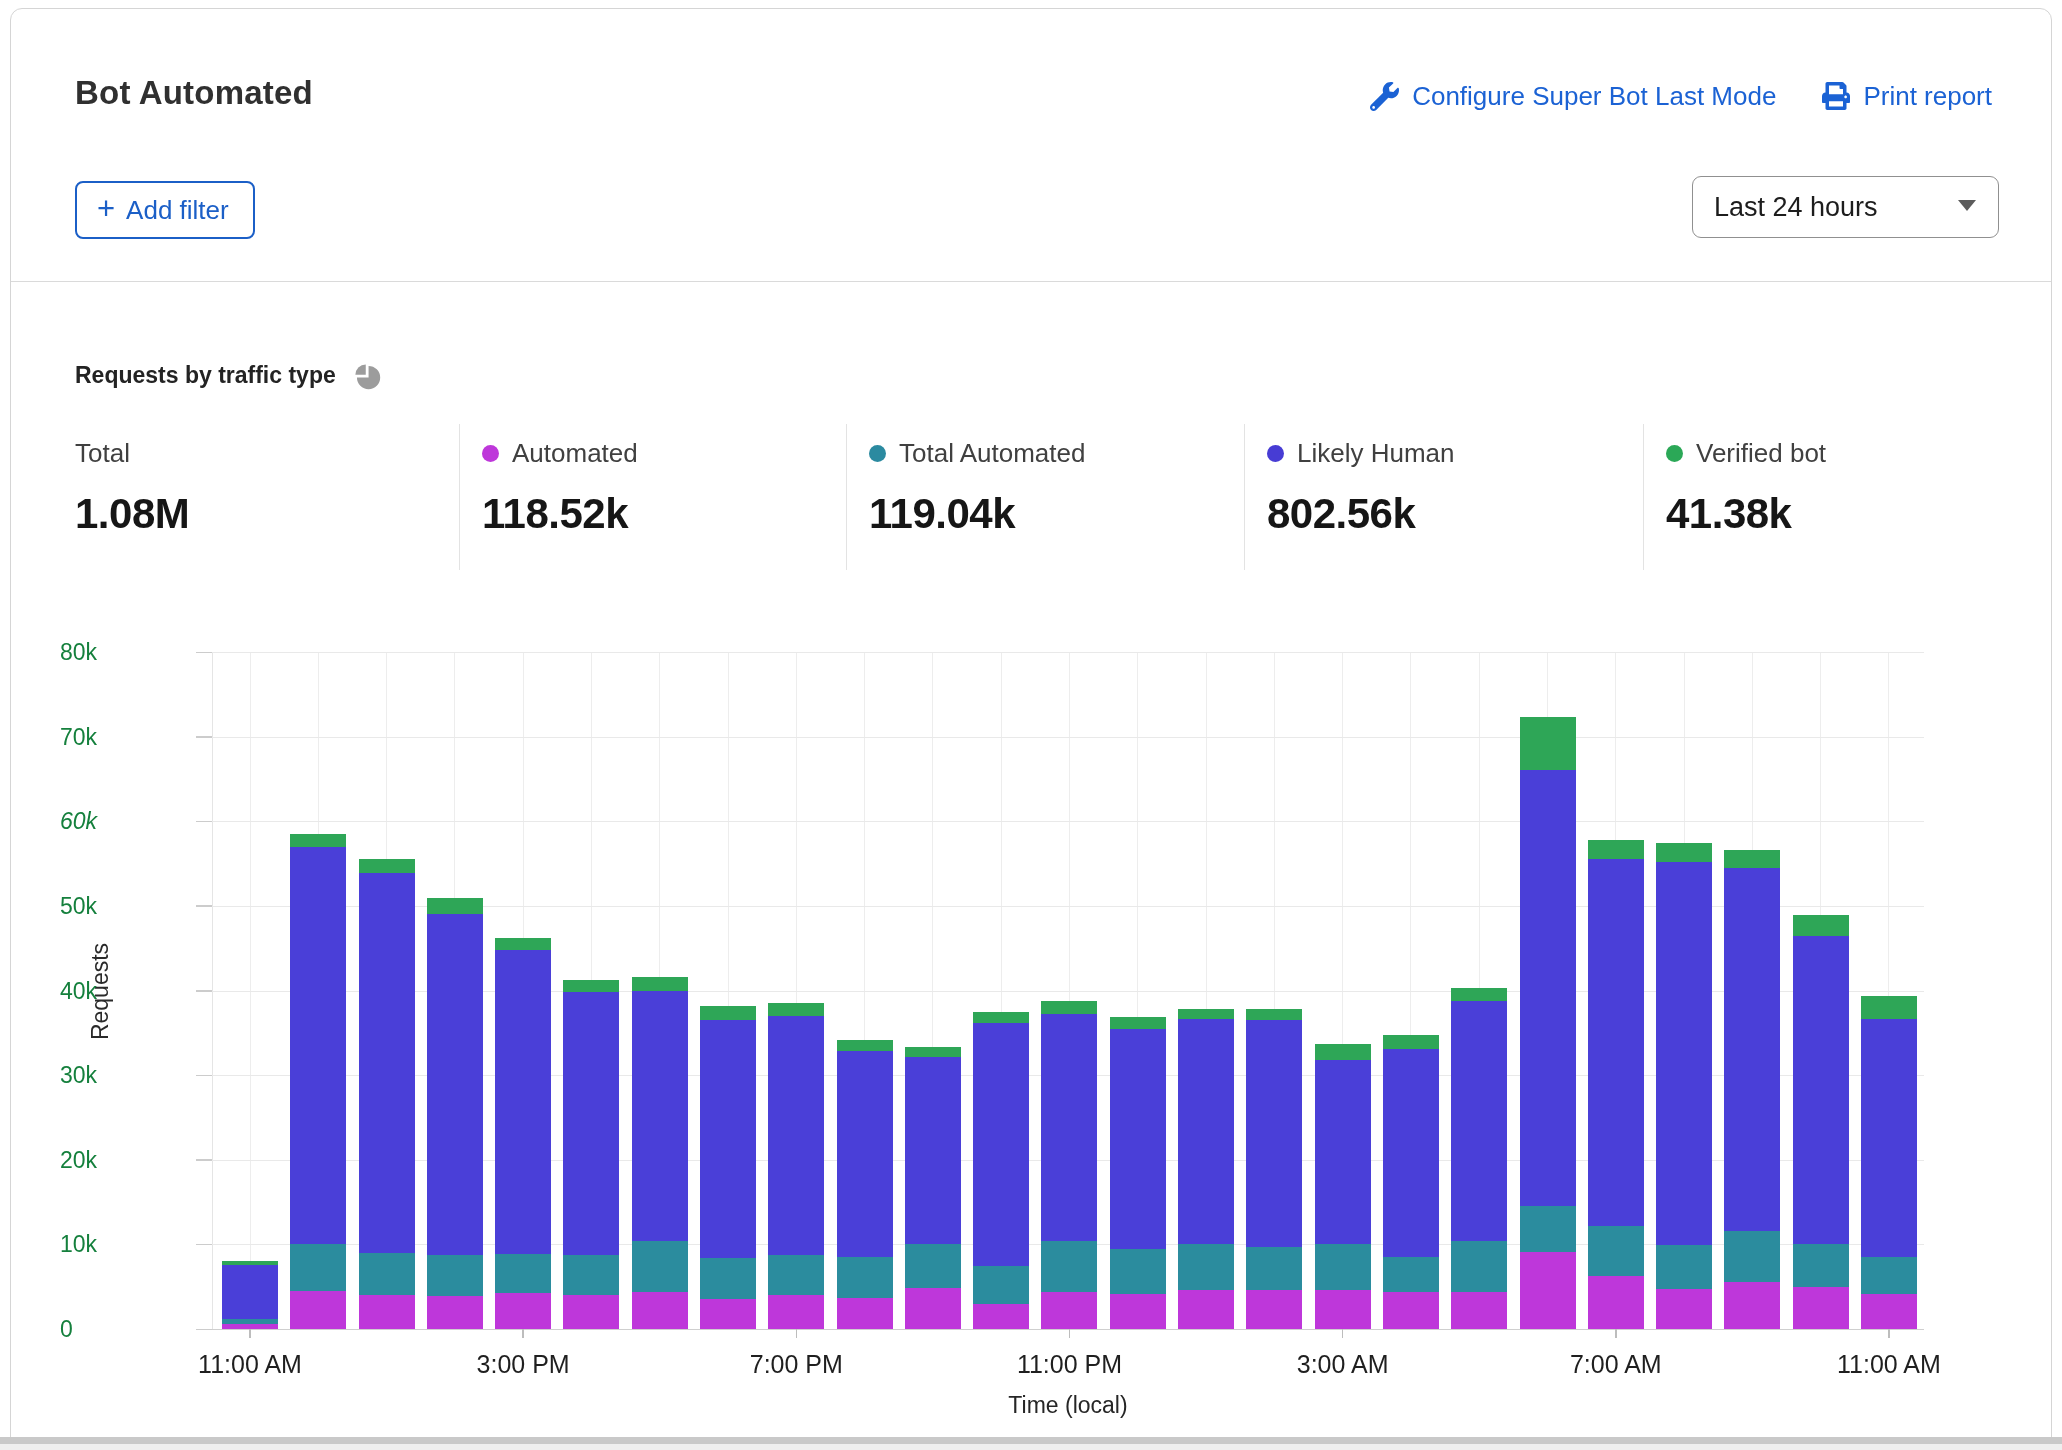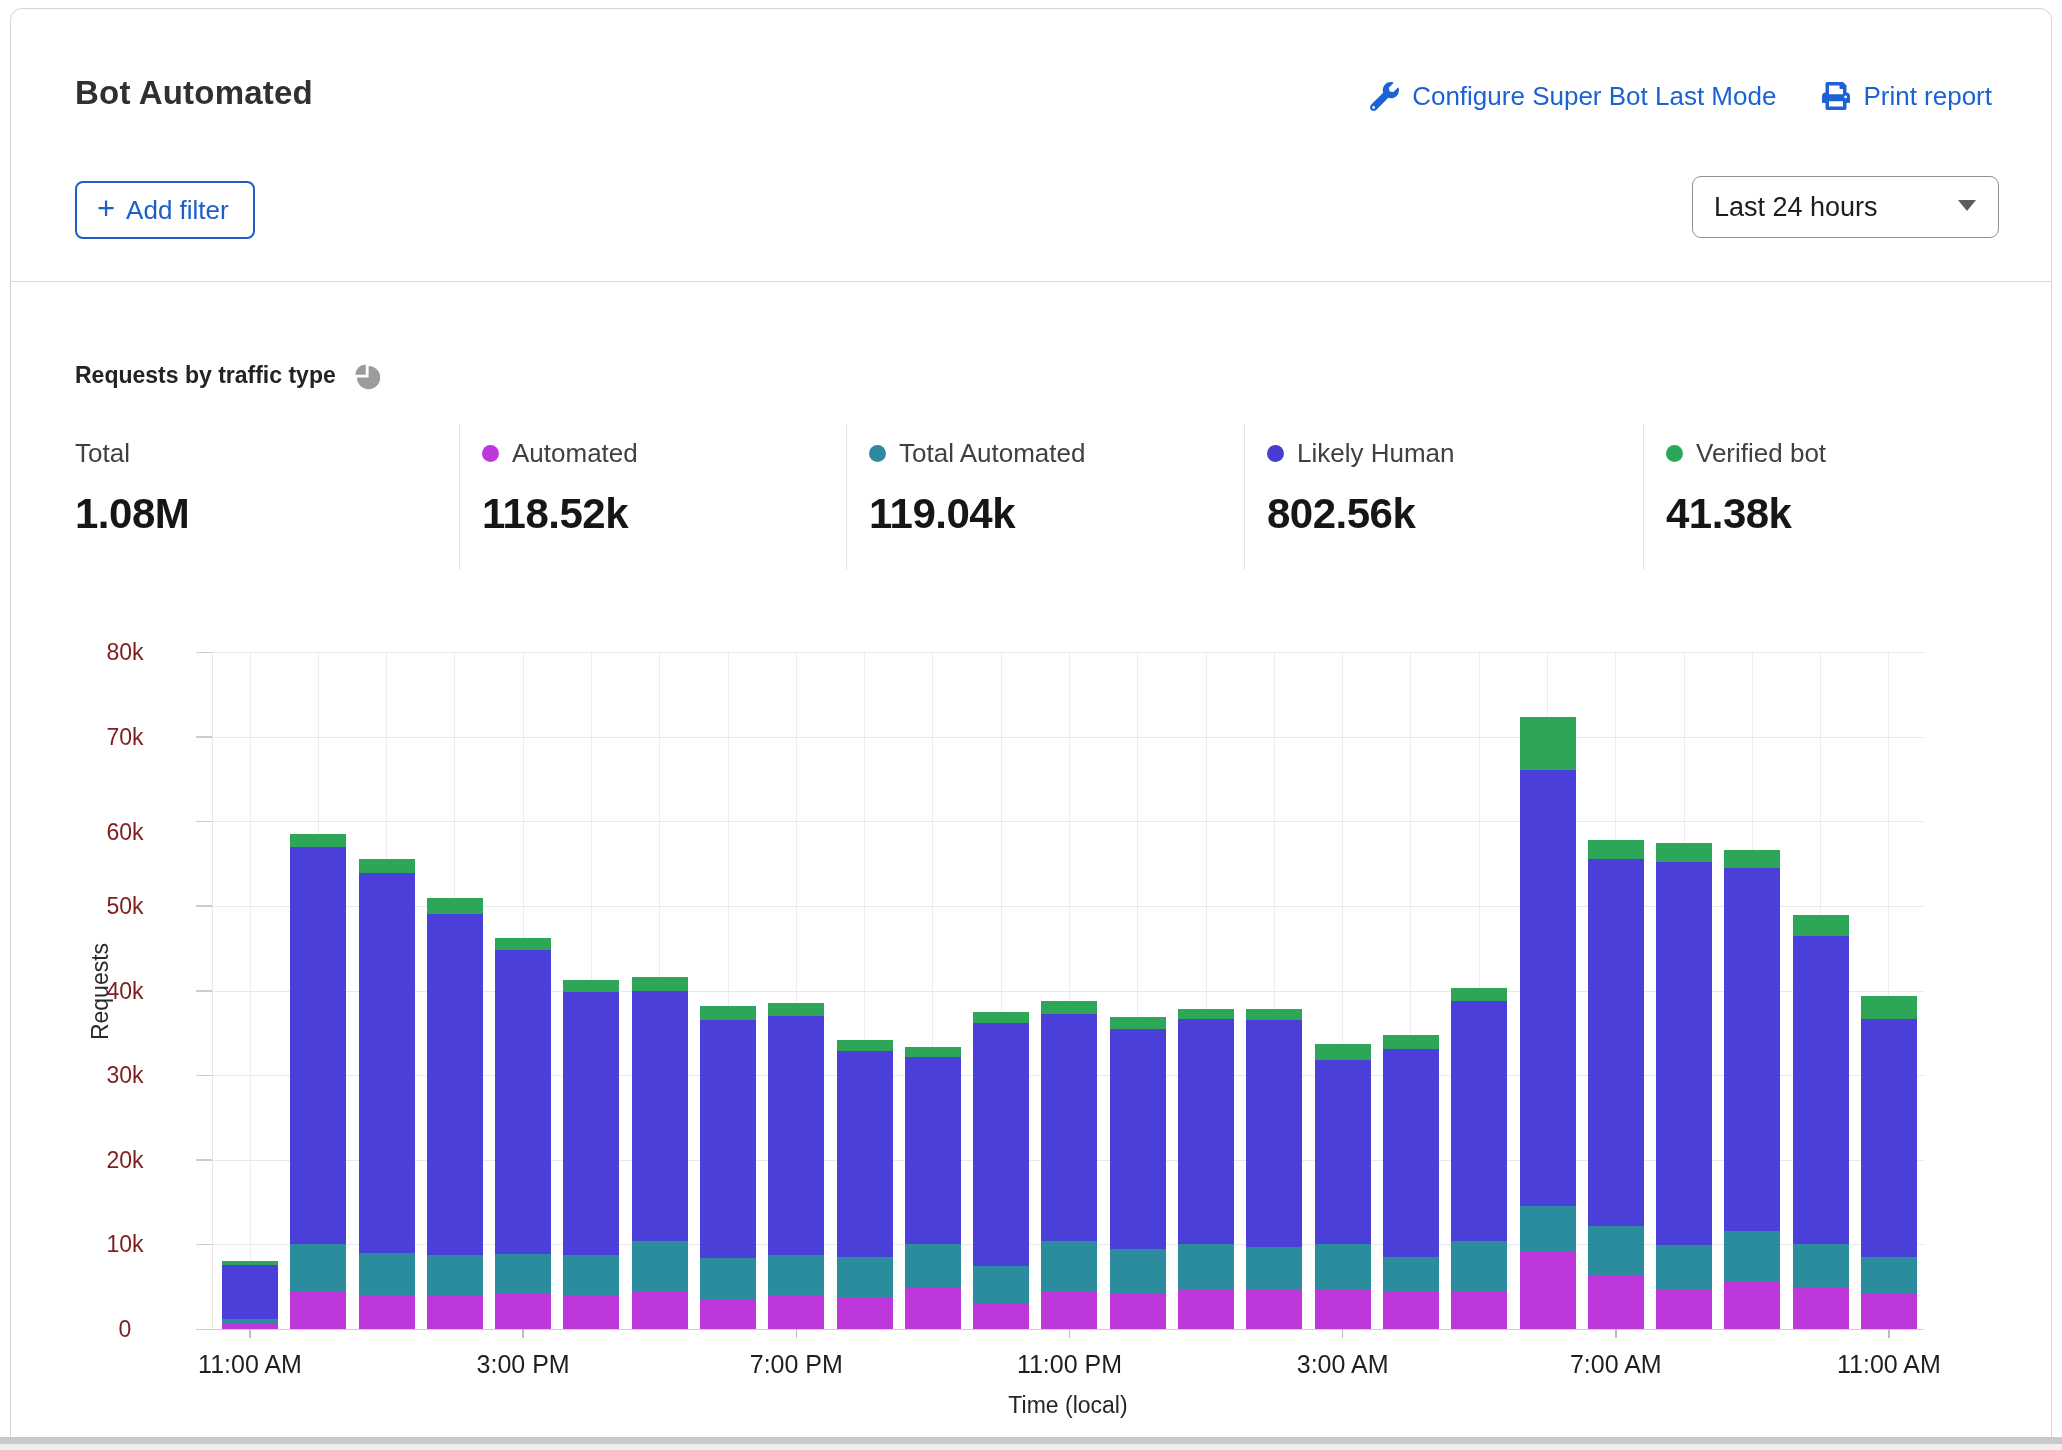--- a/index.html
+++ b/index.html
@@ -52,21 +52,21 @@
   .stat-dot{width:17px;height:17px;border-radius:50%;flex:0 0 auto;}
   .stat-label{font-size:26px;color:#404040;}
   .stat-value{font-size:42px;font-weight:700;color:#161616;margin-top:22px;letter-spacing:-0.5px;}
 
   
   .ylab{left:30px;top:978px;width:140px;text-align:center;font-size:23px;color:#2a2a2a;transform:rotate(-90deg);}
   #plot{left:212px;top:652px;width:1712px;height:677px;border-bottom:1.5px solid #cfcfcf;}
   .hgrid{position:absolute;left:0;width:100%;height:1px;background:#e9e9e9;}
   .vgrid{position:absolute;top:0;bottom:0;width:1px;background:#ededed;}
   .ytick{position:absolute;left:-16px;width:16px;height:1.5px;background:#cccccc;}
-  .ytick-label{position:absolute;left:-152px;width:130px;text-align:center;font-size:23px;color:#7f1d1d;}
+  .ytick-label{position:absolute;left:-152px;width:130px;text-align:left;font-size:23px;color:#15803d;}
   .xtick{position:absolute;width:1.5px;height:9px;background:#bdbdbd;top:677px;}
   .bar-seg{position:absolute;width:56px;}
   .xlabels .xl{position:absolute;width:220px;text-align:center;top:1350px;font-size:25px;color:#1f1f1f;}
   .time-label{left:918px;top:1392px;width:300px;text-align:center;font-size:23px;color:#262626;}
 </style>
 </head>
 <body>
 
 <div class="abs card"></div>
 <div class="abs header-divider"></div>
@@ -187,21 +187,21 @@
     <div class="vgrid" style="left: 1676.46px;"></div>
     <div class="vgrid" style="left: 0px; background: rgb(229, 229, 229);"></div>
     <div class="hgrid" style="top: 0px;"></div>
     <div class="ytick" style="top: -0.5px;"></div>
     <div class="ytick-label" style="top: -13px;">80k</div>
     <div class="hgrid" style="top: 84.625px;"></div>
     <div class="ytick" style="top: 84.125px;"></div>
     <div class="ytick-label" style="top: 71.625px;">70k</div>
     <div class="hgrid" style="top: 169.25px;"></div>
     <div class="ytick" style="top: 168.75px;"></div>
-    <div class="ytick-label" style="top: 167px;">60k</div>
+    <div class="ytick-label" style="top: 156px; font-style: italic;">60k</div>
     <div class="hgrid" style="top: 253.875px;"></div>
     <div class="ytick" style="top: 253.375px;"></div>
     <div class="ytick-label" style="top: 240.875px;">50k</div>
     <div class="hgrid" style="top: 338.5px;"></div>
     <div class="ytick" style="top: 338px;"></div>
     <div class="ytick-label" style="top: 325.5px;">40k</div>
     <div class="hgrid" style="top: 423.125px;"></div>
     <div class="ytick" style="top: 422.625px;"></div>
     <div class="ytick-label" style="top: 410.125px;">30k</div>
     <div class="hgrid" style="top: 507.75px;"></div>

